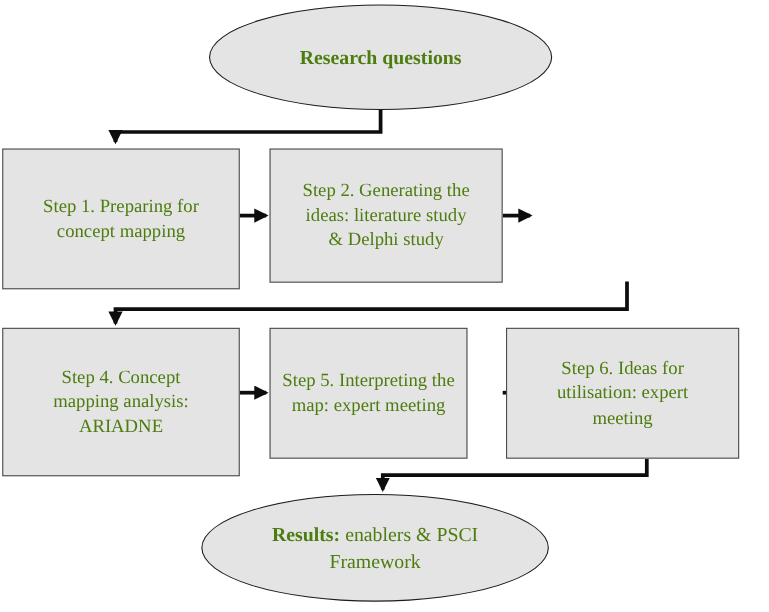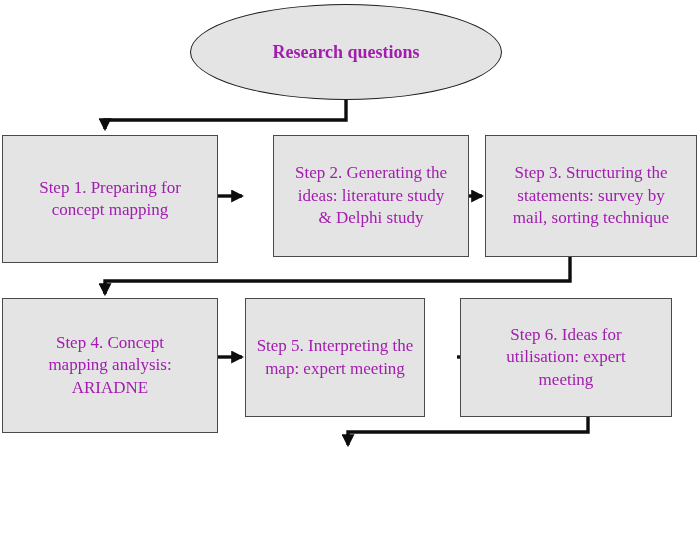--- a/index.html
+++ b/index.html
@@ -6,21 +6,21 @@
     margin: 0;
     padding: 0;
     background: #ffffff;
   }
   .canvas {
     position: relative;
     width: 699px;
     height: 556px;
     background: #ffffff;
     font-family: "Liberation Serif", "DejaVu Serif", serif;
-    color: #a21caf;
+    color: #4d7c0f;
     overflow: hidden;
   }
   .connector-layer {
     position: absolute;
     left: 0;
     top: 0;
     width: 699px;
     height: 556px;
     z-index: 1;
   }
@@ -56,21 +56,21 @@
     font-size: 18px;
     line-height: 1.35;
     padding: 0 14px;
   }
   .end-label .bold-part {
     font-weight: bold;
   }
   
   .n-start { left: 190px; top: 4px;   width: 312px; height: 96px; }
   .n-s1    { left: 2px;   top: 135px; width: 216px; height: 128px; }
-  .n-s2    { left: 245px; top: 135px; width: 196px; height: 122px; margin-left: 28px; }
+  .n-s2    { left: 245px; top: 135px; width: 212px; height: 122px; }
   .n-s3    { left: 485px; top: 135px; width: 212px; height: 122px; }
   .n-s4    { left: 2px;   top: 298px; width: 216px; height: 135px; }
   .n-s5    { left: 245px; top: 298px; width: 180px; height: 119px; }
   .n-s6    { left: 460px; top: 298px; width: 212px; height: 119px; }
   .n-end   { left: 183px; top: 449px; width: 316px; height: 98px; }
 </style>
 </head>
 <body>
 
 <div class="canvas">
@@ -100,37 +100,36 @@
     <span class="box-label">Step 1. Preparing for
 concept mapping</span>
   </div>
 
   <div class="node node-box n-s2">
     <span class="box-label">Step 2. Generating the
 ideas: literature study
 &amp; Delphi study</span>
   </div>
 
-  <div class="node node-box n-s3">
-    <span class="box-label">Step 3. Structuring the
-statements: survey by
-mail, sorting technique</span>
-  </div>
 
   <div class="node node-box n-s4">
     <span class="box-label">Step 4. Concept
 mapping analysis:
 ARIADNE</span>
   </div>
 
   <div class="node node-box n-s5">
     <span class="box-label">Step 5. Interpreting the
 map: expert meeting</span>
   </div>
 
   <div class="node node-box n-s6">
     <span class="box-label">Step 6. Ideas for
 utilisation: expert
 meeting</span>
   </div>
 
+  <div class="node node-ellipse n-end">
+    <span class="end-label"><span class="bold-part">Results:</span><span> enablers &amp; PSCI
+Framework</span></span>
+  </div>
 
 </div>
 
 </body></html>

